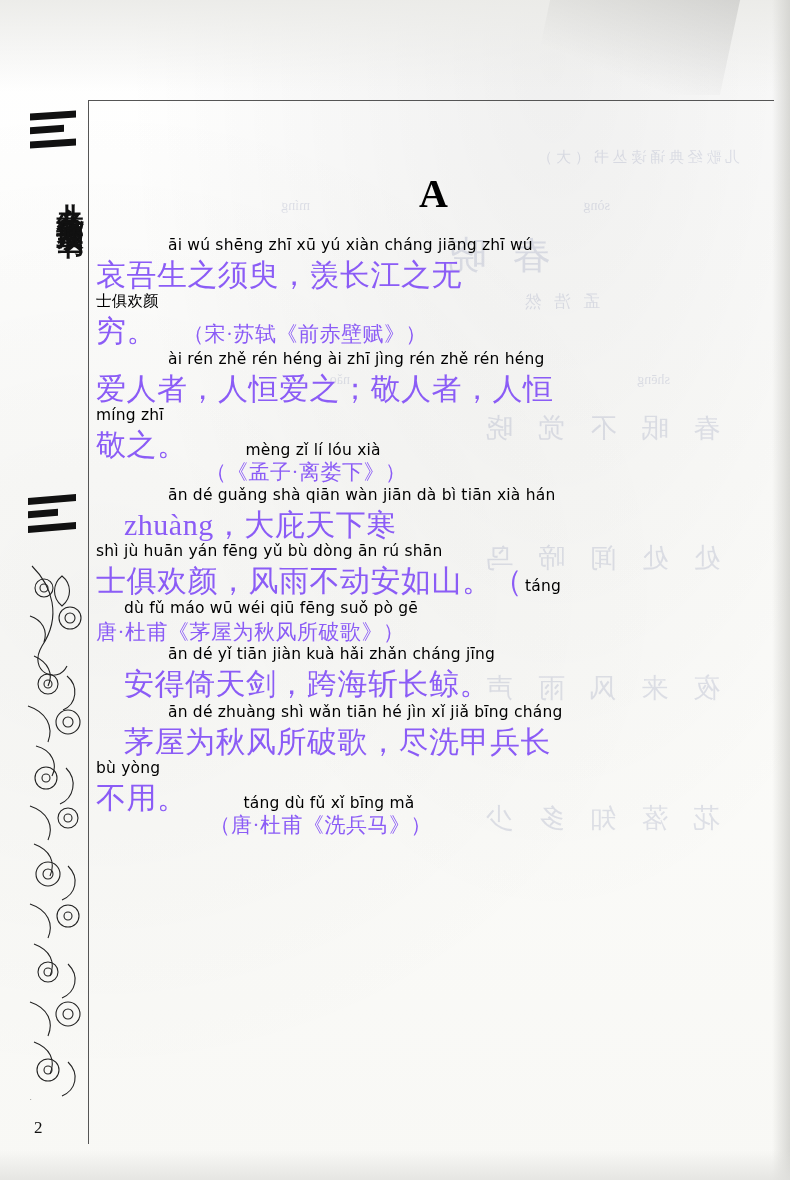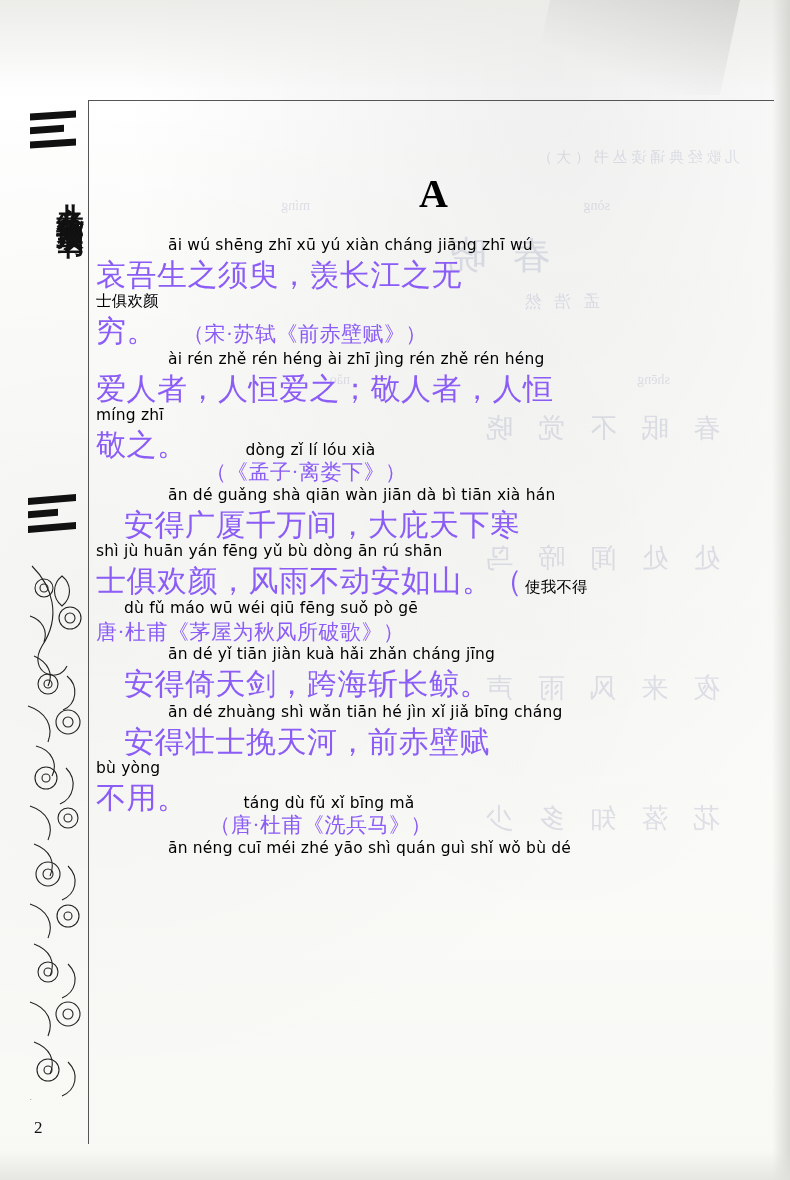--- a/index.html
+++ b/index.html
@@ -327,72 +327,71 @@
       <div class="line">
         <div class="pinyin indent1">ài  rén  zhě   rén  héng  ài  zhī   jìng  rén  zhě   rén  héng</div>
         <div class="hanzi">爱人者，人恒爱之；敬人者，人恒</div>
       </div>
       <div class="line">
         <div class="pinyin">míng  zhī</div>
         <div class="row">
           <span class="hanzi">敬之。</span>
           <span class="gap" style="width:18px"></span>
           <span style="display:inline-block">
-            <span class="pinyin" style="display:block;margin-bottom:-2px;padding-left:40px">dòng zǐ     lí lóu xià</span>
+            <span class="pinyin" style="display:block;margin-bottom:-2px;padding-left:40px">mèng zǐ     lí lóu xià</span>
             <span class="hanzi src" style="display:block">（《孟子·离娄下》）</span>
           </span>
         </div>
       </div>
     </div>
 
     <div class="entry">
       <div class="line">
         <div class="pinyin indent1">ān  dé  guǎng  shà  qiān  wàn  jiān   dà  <b>bì</b>  tiān  xià  hán</div>
-        <div class="hanzi indent2">安得广厦千万间，大庇天下寒</div>
+        <div class="hanzi indent2">zhuàng，大庇天下寒</div>
       </div>
       <div class="line">
         <div class="pinyin">shì  jù  huān  yán   fēng  yǔ  bù  dòng  ān  rú  shān</div>
-        <div class="row" style="align-items:flex-end">
+        <div class="row" style="">
           <span class="hanzi">士俱欢颜，风雨不动安如山。（</span>
-          <span class="pinyin" style="padding-left:2px">使我不得</span>
+          <span class="pinyin" style="padding-left:2px">táng</span>
         </div>
       </div>
       <div class="line">
         <div class="pinyin indent2">dù  fǔ   máo  wū  wéi  qiū  fēng  suǒ  pò  gē</div>
         <div class="hanzi src">唐·杜甫《茅屋为秋风所破歌》）</div>
       </div>
     </div>
 
     <div class="entry">
       <div class="line">
         <div class="pinyin indent1">ān  dé  <b>yǐ</b>  tiān  jiàn   kuà  hǎi  zhǎn  cháng  jīng</div>
         <div class="hanzi indent2">安得倚天剑，跨海斩长鲸。</div>
       </div>
     </div>
 
     <div class="entry">
       <div class="line">
         <div class="pinyin indent1">ān  dé  zhuàng  shì  wǎn  tiān  hé   jìn  xǐ  jiǎ  bīng  cháng</div>
-        <div class="hanzi indent2">安得壮士挽天河，前赤壁赋</div>
+        <div class="hanzi indent2">茅屋为秋风所破歌，尽洗甲兵长</div>
       </div>
       <div class="line">
         <div class="pinyin">bù  yòng</div>
         <div class="row">
           <span class="hanzi">不用。</span>
           <span class="gap" style="width:22px"></span>
           <span style="display:inline-block">
             <span class="pinyin" style="display:block;margin-bottom:-2px;padding-left:34px">táng    dù fǔ   xǐ bīng mǎ</span>
             <span class="hanzi src" style="display:block">（唐·杜甫《洗兵马》）</span>
           </span>
         </div>
       </div>
     </div>
 
     <div class="entry">
       <div class="line">
-        <div class="pinyin indent1">ān  néng  cuī  méi  zhé  yāo  shì  quán  guì   shǐ  wǒ  bù  dé</div>
       </div>
     </div>
 
   </div>
 
   <div class="page-number">2</div>
 </div>
 
 </body></html>

